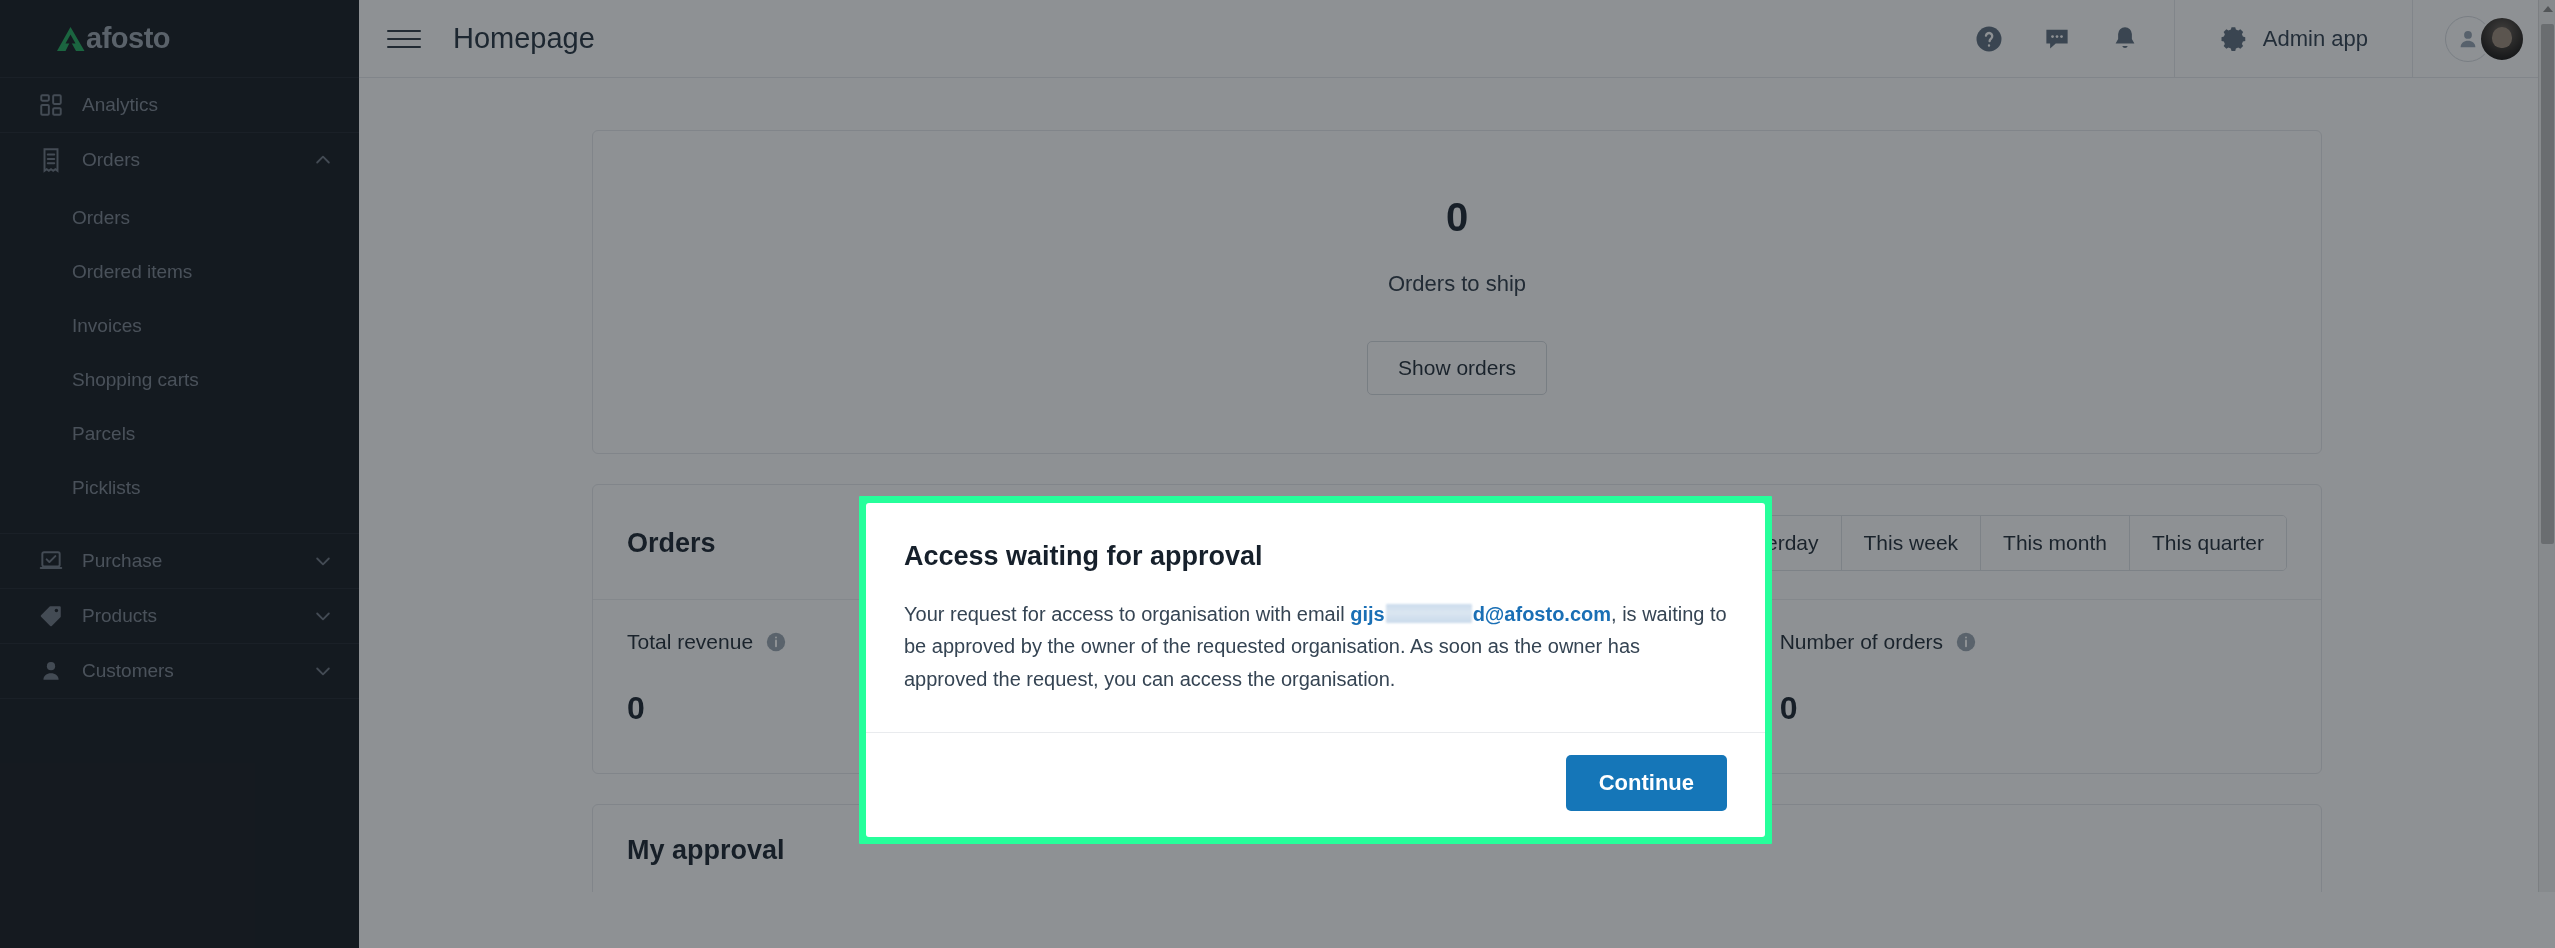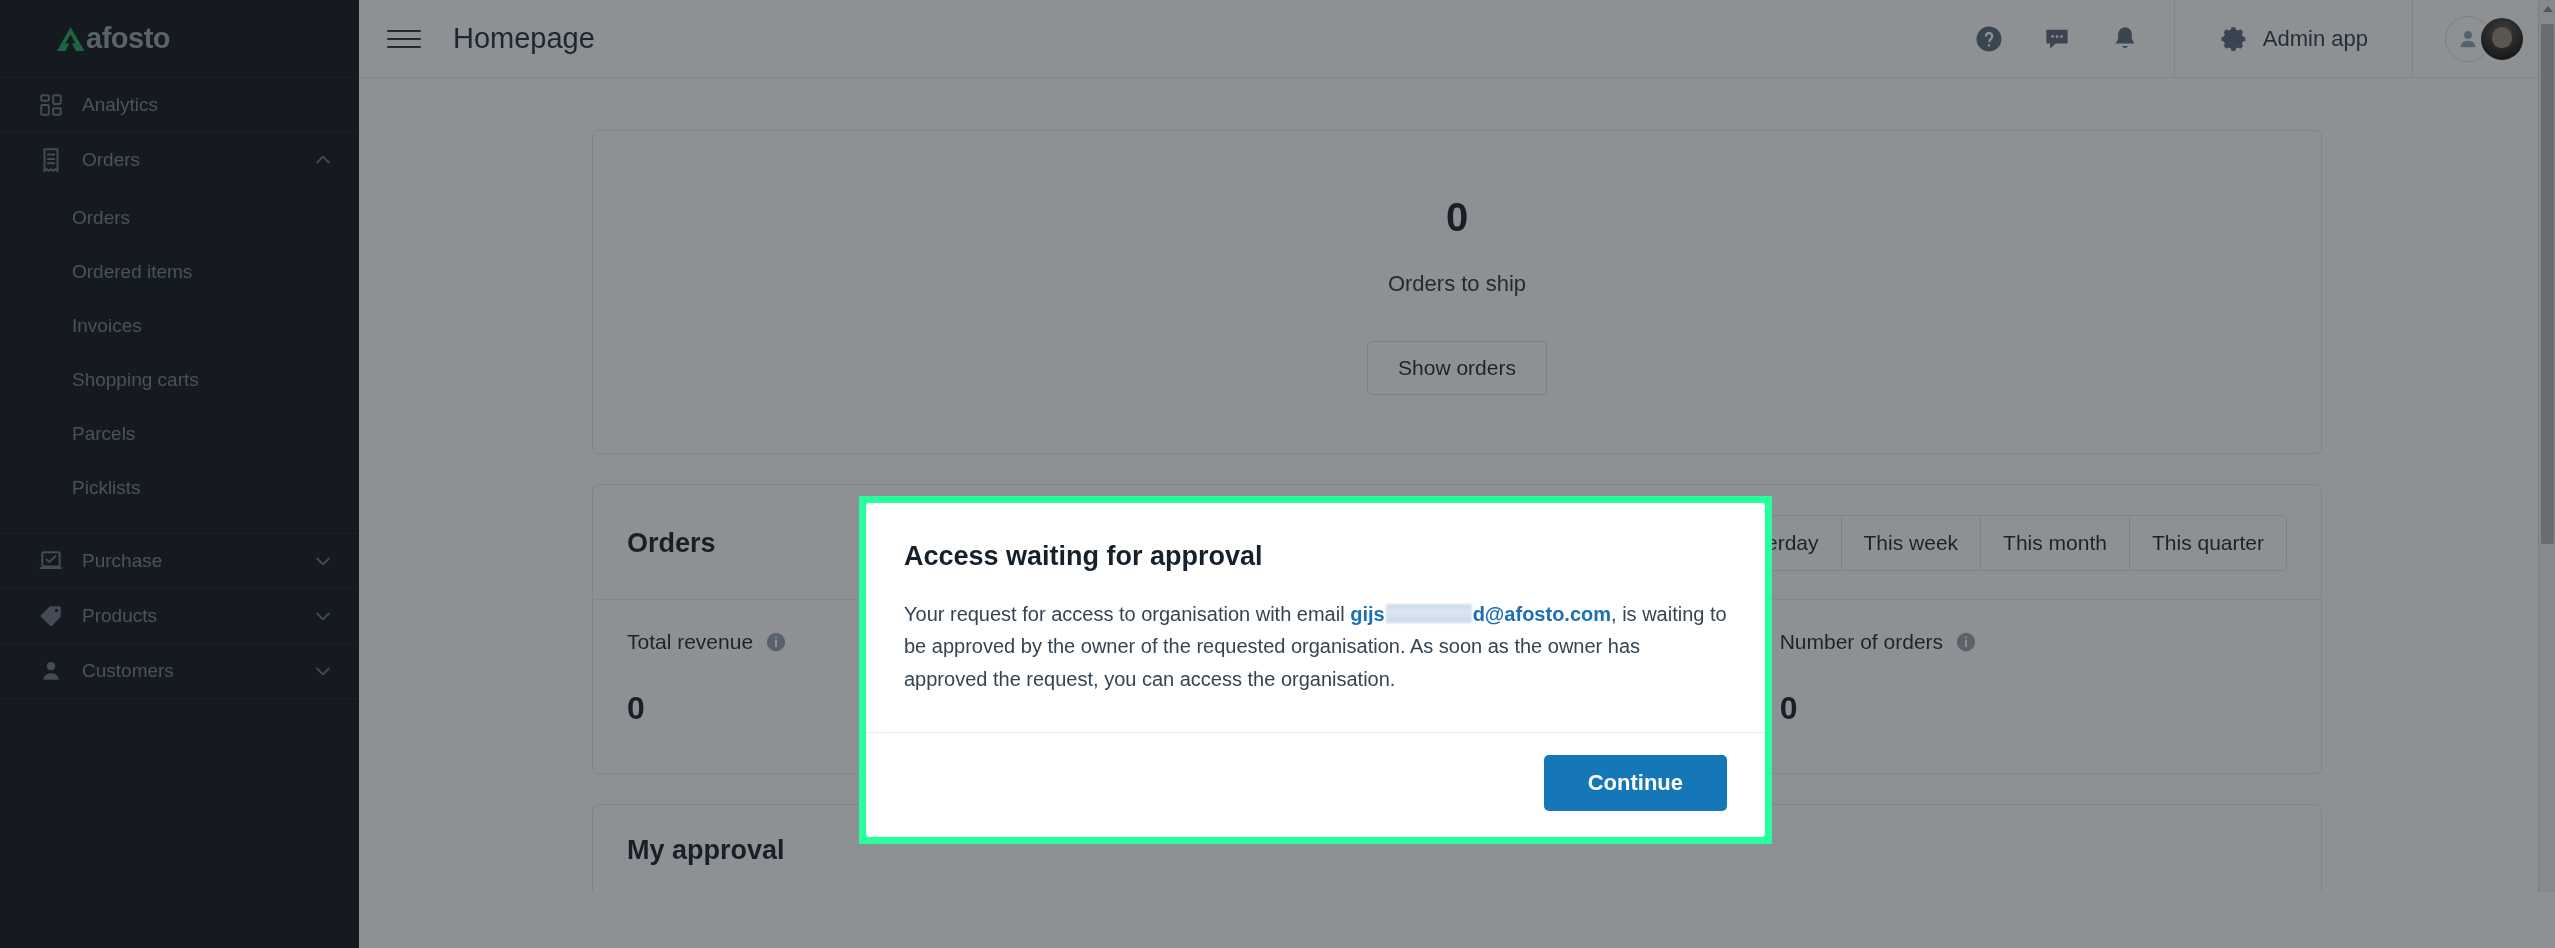--- a/index.html
+++ b/index.html
@@ -250,21 +250,21 @@
     border-radius: 1px;
   }
   .modal-footer {
     border-top: 1px solid #e9ebee;
     padding: 22px 38px 26px;
     display: flex; justify-content: flex-end;
   }
   .btn-primary {
     background: #1576b8; color: #fff; border: 0; border-radius: 5px;
     font-family: inherit; font-size: 22px; font-weight: 700;
-    padding: 15px 44px; cursor: pointer;
+    padding: 15px 33px; cursor: pointer;
   }
 </style>
 </head>
 <body>
 
 <div class="app">
 
   <aside class="sidebar">
 
     <div class="brand">

